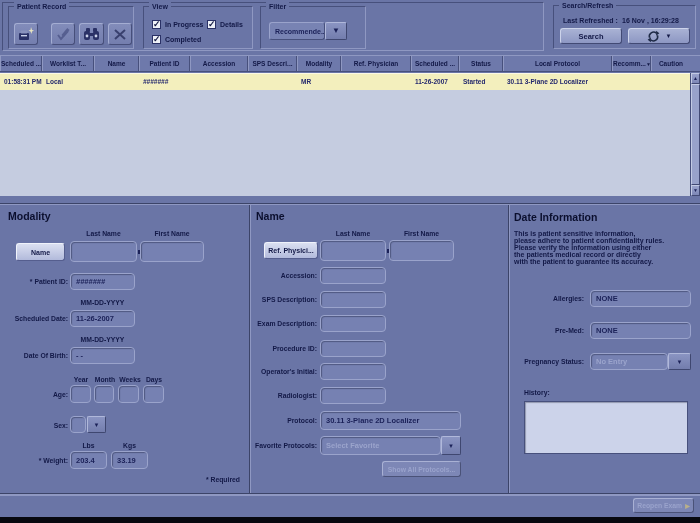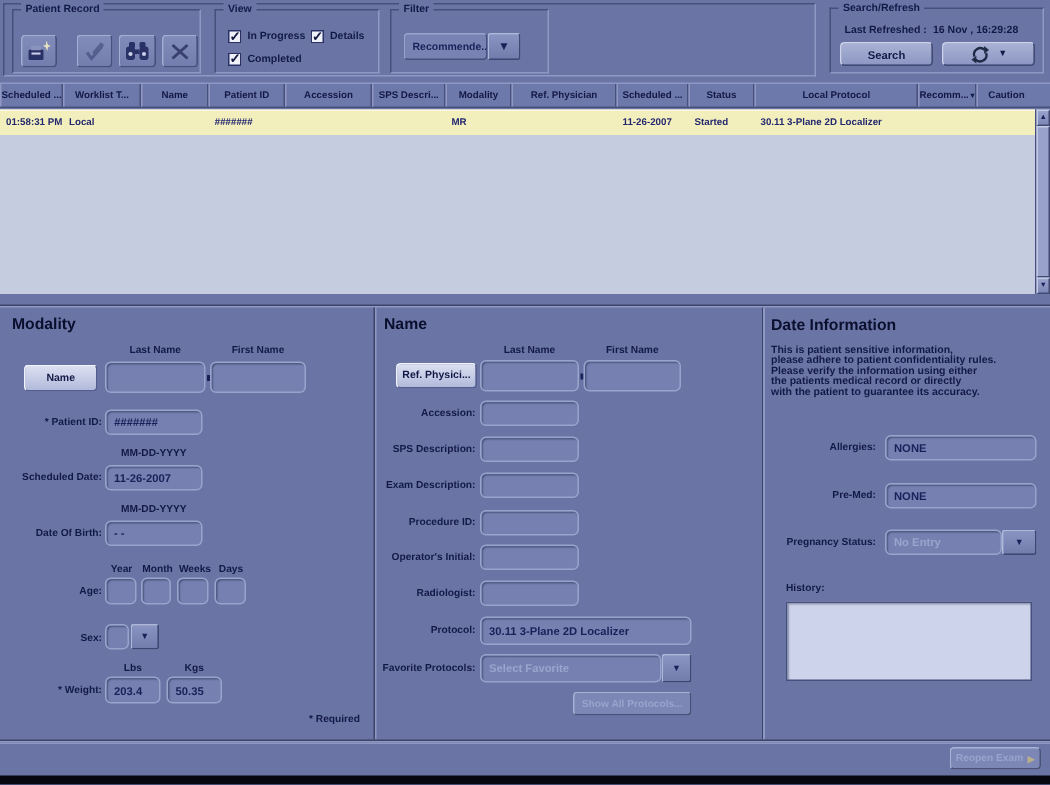--- a/index.html
+++ b/index.html
@@ -282,21 +282,21 @@
       <span>▼</span>
     </button>
 
   <div class="clbl" style="left:70px;top:442px;width:37px;">Lbs</div>
   <div class="clbl" style="left:111px;top:442px;width:37px;">Kgs</div>
   <div class="lbl" style="left:0;top:457px;width:68px;">* Weight:</div>
   <div class="field" style="left:70px;top:451px;width:37px;height:18px;">
       <span>203.4</span>
     </div>
   <div class="field" style="left:111px;top:451px;width:37px;height:18px;">
-      <span>50.35</span>
+      <span>33.19</span>
     </div>
 
   <div class="lbl" style="left:170px;top:476px;width:70px;">* Required</div>
 
   <div class="ptitle" style="left:256px;top:210px;">Name</div>
   <div class="clbl" style="left:320px;top:230px;width:66px;">Last Name</div>
   <div class="clbl" style="left:389px;top:230px;width:65px;">First Name</div>
   <button class="litebtn" style="left:264px;top:242px;width:54px;height:17px;">
       <span>Ref. Physici...</span>
     </button>

